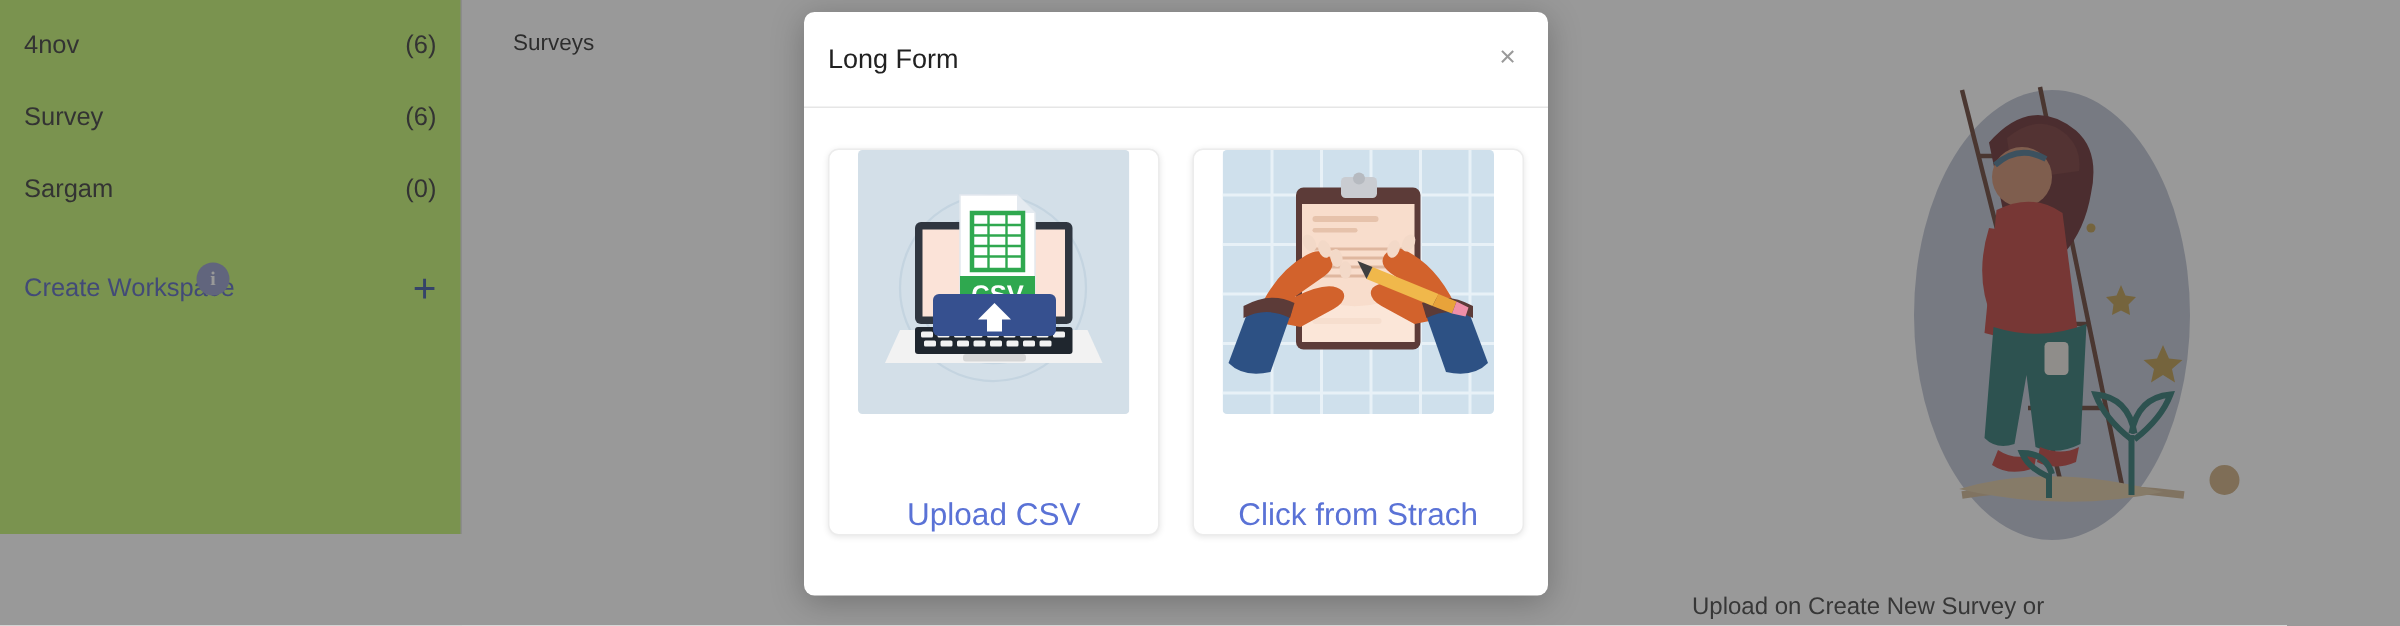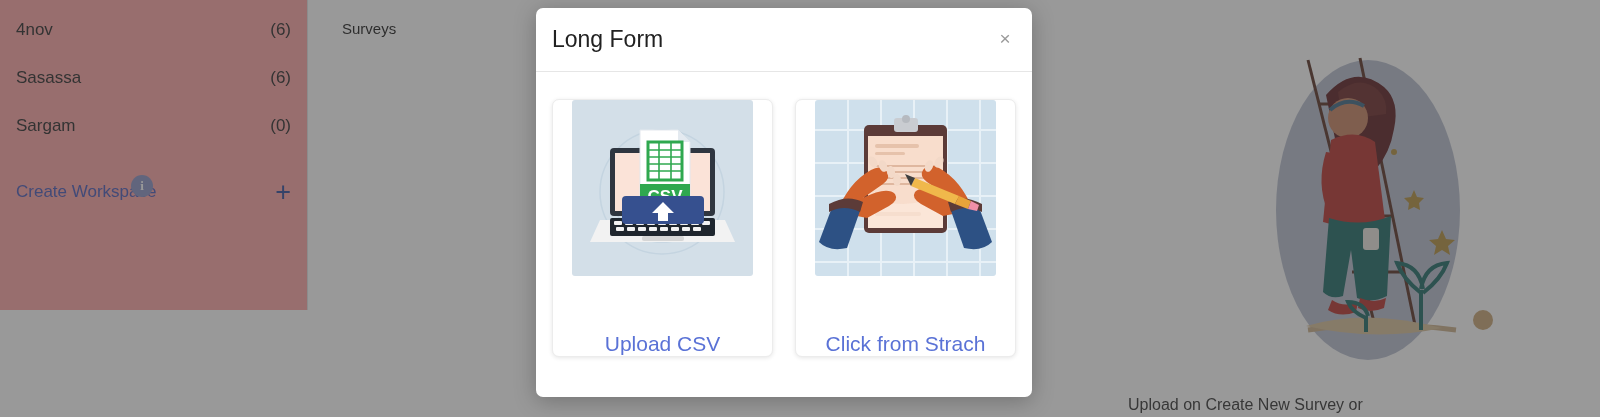--- a/index.html
+++ b/index.html
@@ -8,22 +8,22 @@
     overflow: hidden;
     background: #ffffff;
     font-family: "Liberation Sans", sans-serif;
   }
   #app { position: relative; width: 1600px; height: 417px; background: #ffffff; }
 
   
   .page { position: absolute; inset: 0; display: flex; }
 
   .sidebar {
-    width: 308px; height: 310px;
-    background: #fca5a5;
+    width: 308px; height: 356px;
+    background: #bef264;
     border-right: 1px solid #e4e4e4;
     padding-top: 6px;
     flex: 0 0 308px;
   }
   .ws-row {
     height: 48px;
     display: flex; align-items: center;
     padding: 0 16px;
     position: relative;
   }
@@ -78,21 +78,21 @@
     z-index: 60;
     display: flex; flex-direction: column;
   }
   .modal-header {
     height: 64px;
     border-bottom: 1px solid #e6e6e6;
     display: flex; align-items: center;
     padding: 0 16px 0 16px;
     position: relative;
   }
-  .modal-title { font-size: 23px; color: #212121; }
+  .modal-title { font-size: 18px; color: #212121; }
   .modal-close {
     position: absolute; right: 14px; top: 17px;
     width: 26px; height: 26px;
     display: flex; align-items: center; justify-content: center;
     font-size: 19px; color: #9a9a9a; cursor: pointer;
     line-height: 1;
   }
   .modal-body {
     flex: 1;
     display: flex;
@@ -133,21 +133,21 @@
   <div class="page">
 
     <div class="sidebar">
 
       <div class="ws-row">
         <span class="ws-label">4nov</span>
         <span class="ws-count">(6)</span>
       </div>
 
       <div class="ws-row">
-        <span class="ws-label">Sasassa</span>
+        <span class="ws-label">Survey</span>
         <span class="ws-count">(6)</span>
       </div>
 
       <div class="ws-row">
         <span class="ws-label">Sargam</span>
         <span class="ws-count">(0)</span>
       </div>
 
       <div class="ws-row create-row">
         <span class="create-label">Create Workspace</span>

